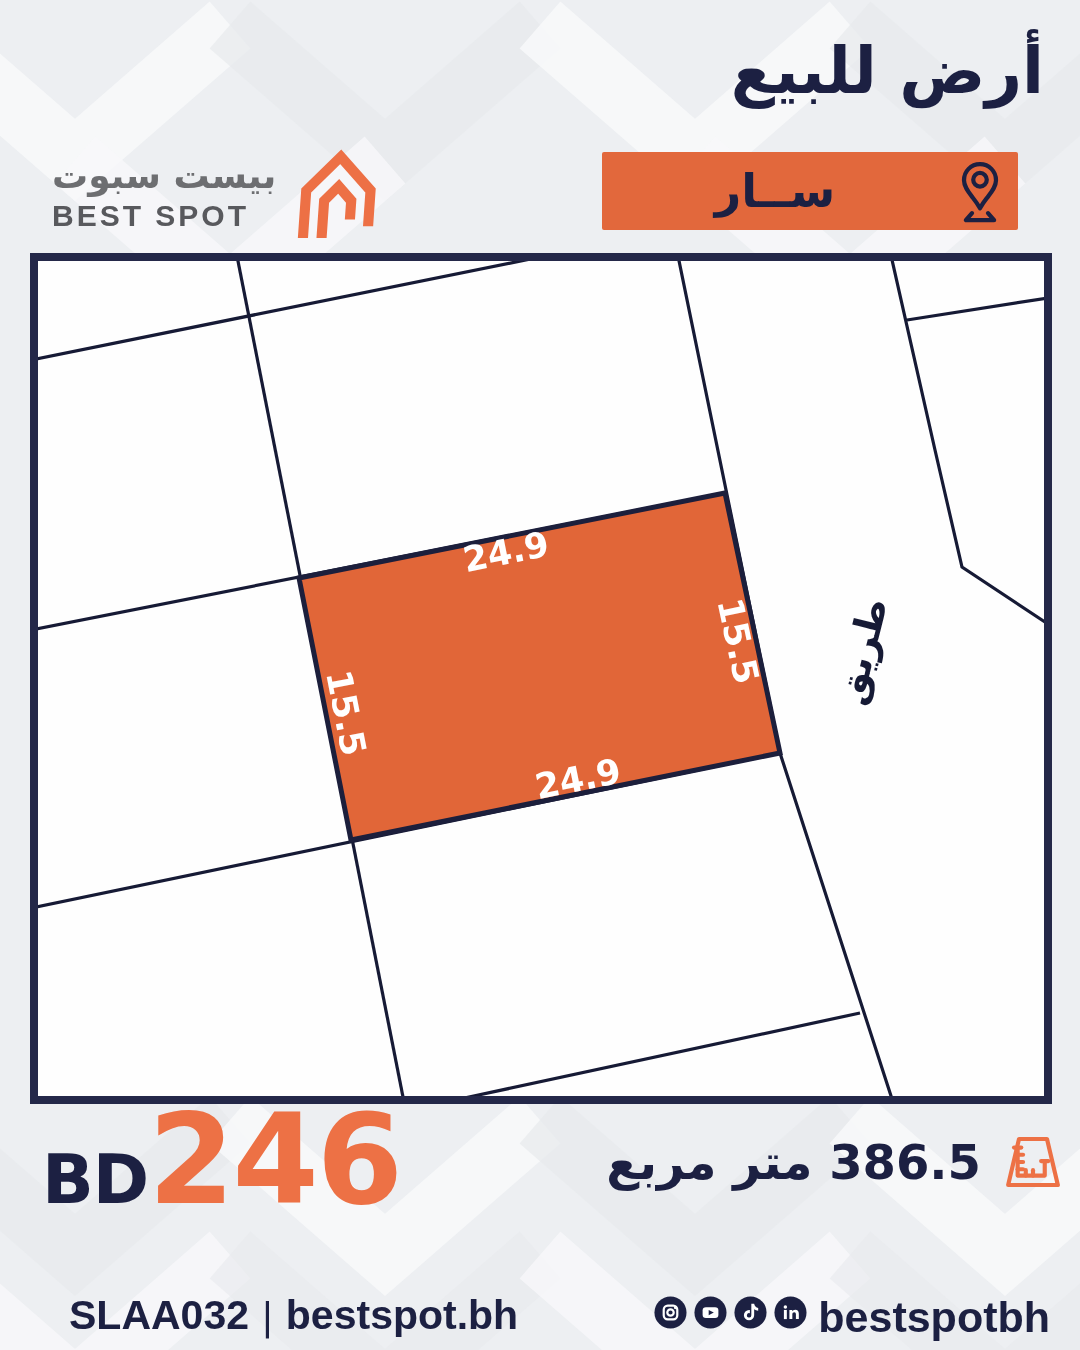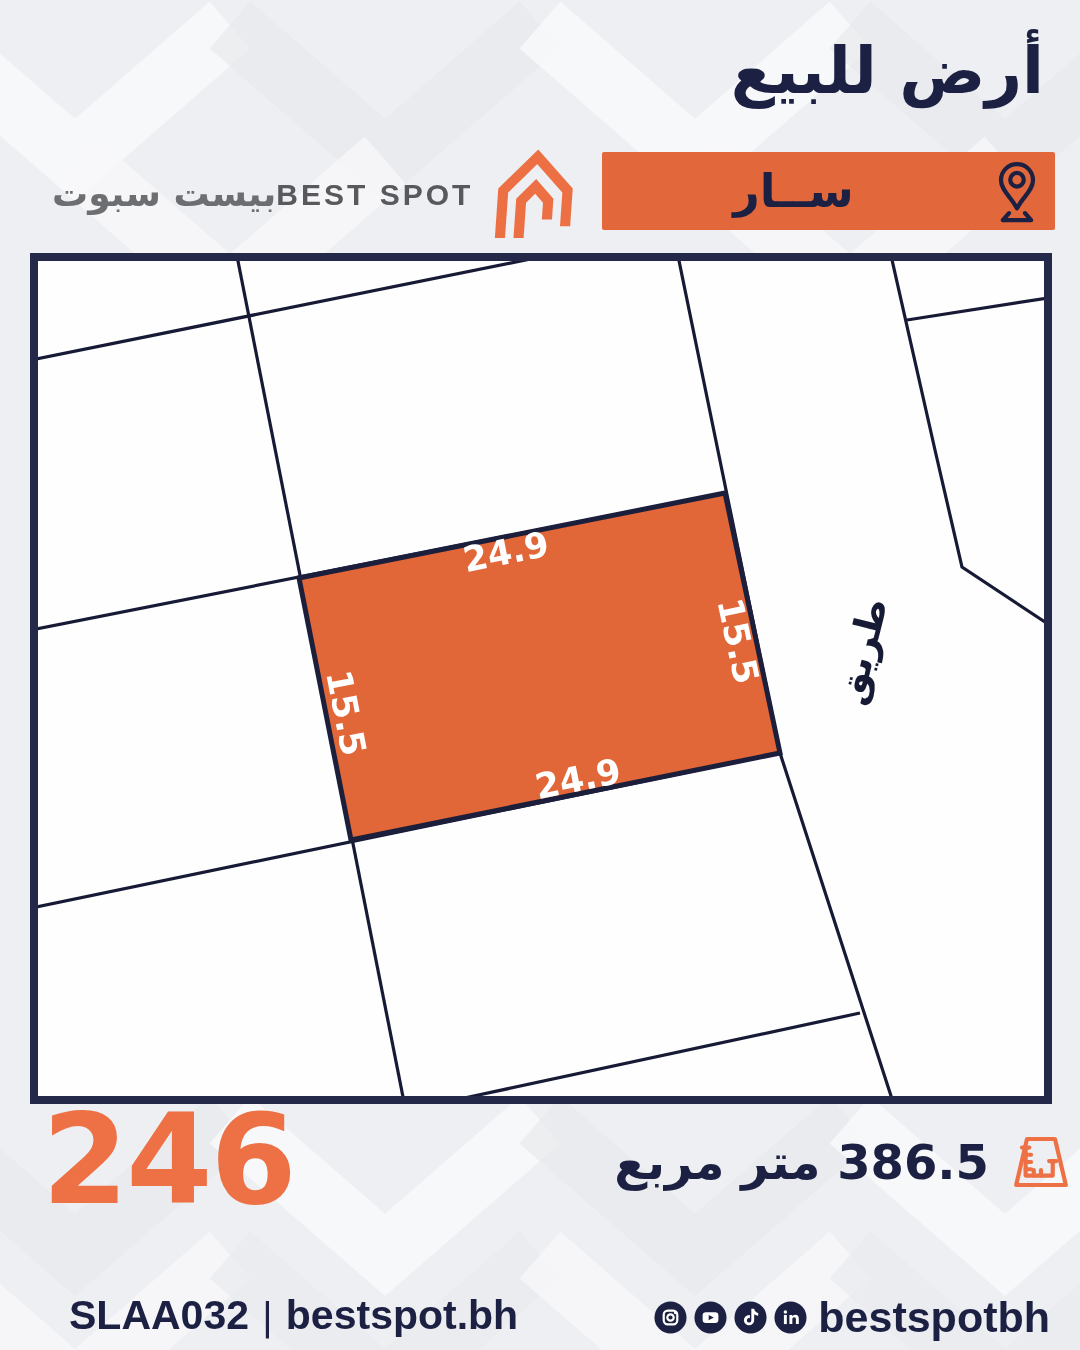--- a/index.html
+++ b/index.html
@@ -11,35 +11,35 @@
   }
   
   #bg-pattern{position:absolute;inset:0;z-index:0;}
   
   .title{
     position:absolute;top:30px;right:36px;z-index:2;
     font-size:64px;font-weight:800;color:#1c2042;line-height:1.3;
     direction:rtl;
   }
   .banner{
-    position:absolute;left:602px;top:152px;width:453px;height:78px;z-index:2;
+    position:absolute;left:602px;top:152px;width:416px;height:78px;z-index:2;
     background:#e2683c;border-radius:2px;
   }
   .banner-label{
     position:absolute;left:0;right:70px;top:0;bottom:0;
     display:flex;align-items:center;justify-content:center;
     font-size:46px;font-weight:800;color:#1c2042;direction:rtl;
   }
   .banner-pin{position:absolute;right:14px;top:8px;width:48px;height:64px;}
   
   .logo{
     position:absolute;left:52px;top:146px;z-index:2;
     display:flex;align-items:center;gap:13px;
   }
-  .logo-text{display:flex;flex-direction:row;align-items:center;}
+  .logo-text{display:flex;flex-direction:column;align-items:flex-start;}
   .logo-ar{font-size:36px;font-weight:700;color:#6d6e71;direction:rtl;line-height:1.15;}
   .logo-en{font-size:30px;font-weight:700;color:#58595d;letter-spacing:3px;line-height:1.15;margin-top:3px;font-family:"Liberation Sans",sans-serif;}
   .logo-mark{width:88px;height:96px;}
   
   .map{
     position:absolute;left:30px;top:253px;width:1022px;height:851px;z-index:1;
     background:#fefefe;border:8px solid #242849;box-sizing:border-box;
   }
   .map svg{display:block;width:1006px;height:835px;}
   .map line,.map polyline{stroke:#161a35;stroke-width:3.2;fill:none;}
@@ -48,36 +48,36 @@
   .road{fill:#161a35;font-size:38px;font-weight:800;text-anchor:middle;dominant-baseline:central;direction:rtl;}
   
   .price{
     position:absolute;left:42px;top:1098px;z-index:2;
     display:flex;align-items:baseline;line-height:1;white-space:nowrap;
   }
   .price .bd{font-size:68px;font-weight:800;color:#1c2042;letter-spacing:-1px;}
   .price .main{font-size:124px;font-weight:800;color:#ed7145;letter-spacing:-2px;}
   .price .rest{font-size:78px;font-weight:800;color:#ed7145;letter-spacing:-1px;}
   .area{
-    position:absolute;right:9px;top:1134px;z-index:2;
+    position:absolute;right:17px;top:1134px;z-index:2;
     display:flex;align-items:center;gap:22px;
   }
   .area-text{font-size:48px;font-weight:800;color:#1c2042;direction:rtl;white-space:nowrap;}
   .area-icon{width:60px;height:56px;}
   
   .footer-left{
     position:absolute;left:38px;top:1292px;z-index:2;
     display:flex;align-items:baseline;gap:12px;color:#1c2042;
   }
   .footer-left .ref{font-size:41px;font-weight:800;font-family:"Liberation Sans",sans-serif;margin-left:31px;}
   .footer-left .sep{font-size:38px;font-weight:400;color:#1c2042;}
   .footer-left .site{font-size:41px;font-weight:800;font-family:"Liberation Sans",sans-serif;}
   .footer-right{
     position:absolute;right:30px;top:1296px;z-index:2;
-    display:flex;align-items:center;gap:7px;
+    display:flex;align-items:flex-start;gap:7px;
   }
   .soc{width:33px;height:33px;display:block;}
   .handle{font-size:43px;font-weight:800;color:#1c2042;line-height:1;margin-left:4px;font-family:"Liberation Sans",sans-serif;}
 </style>
 </head>
 <body>
 
 <svg id="bg-pattern" width="1080" height="1350" viewBox="0 0 1080 1350">
   <g fill="none" stroke-linejoin="miter">
     <path d="M -80,25 L 75,160 L 230,25" stroke="#f7f8fa" stroke-width="62" opacity="0.9"></path>
@@ -136,20 +136,21 @@
     <polygon class="plot" points="261,317 687,232 742,492 313,579"></polygon>
     <text class="dim" transform="translate(468,291) rotate(-11.3)">24.9</text>
     <text class="dim" transform="translate(700,380) rotate(78)">15.5</text>
     <text class="dim" transform="translate(308,452) rotate(79)">15.5</text>
     <text class="dim" transform="translate(540,518) rotate(-11.3)">24.9</text>
     <text class="road" transform="translate(824,390) rotate(-76)">طريق</text>
   </svg>
 </div>
 
 <div class="price">
+  <span class="bd">BD</span>
     <span class="main">246</span>
 </div>
 
 <div class="area">
   <span class="area-text">386.5 متر مربع</span>
   <svg class="area-icon" viewBox="0 0 66 62">
     <g fill="none" stroke="#ed7145" stroke-width="4.6" stroke-linejoin="round" stroke-linecap="round">
       <path d="M 17.5,5.5 L 48.5,5.5 L 60.5,56.5 L 5.5,56.5 Z"></path>
       <path d="M 16,15 L 16,46 L 46,46 L 46,30"></path>
       <path d="M 12,15 L 20,15"></path>

